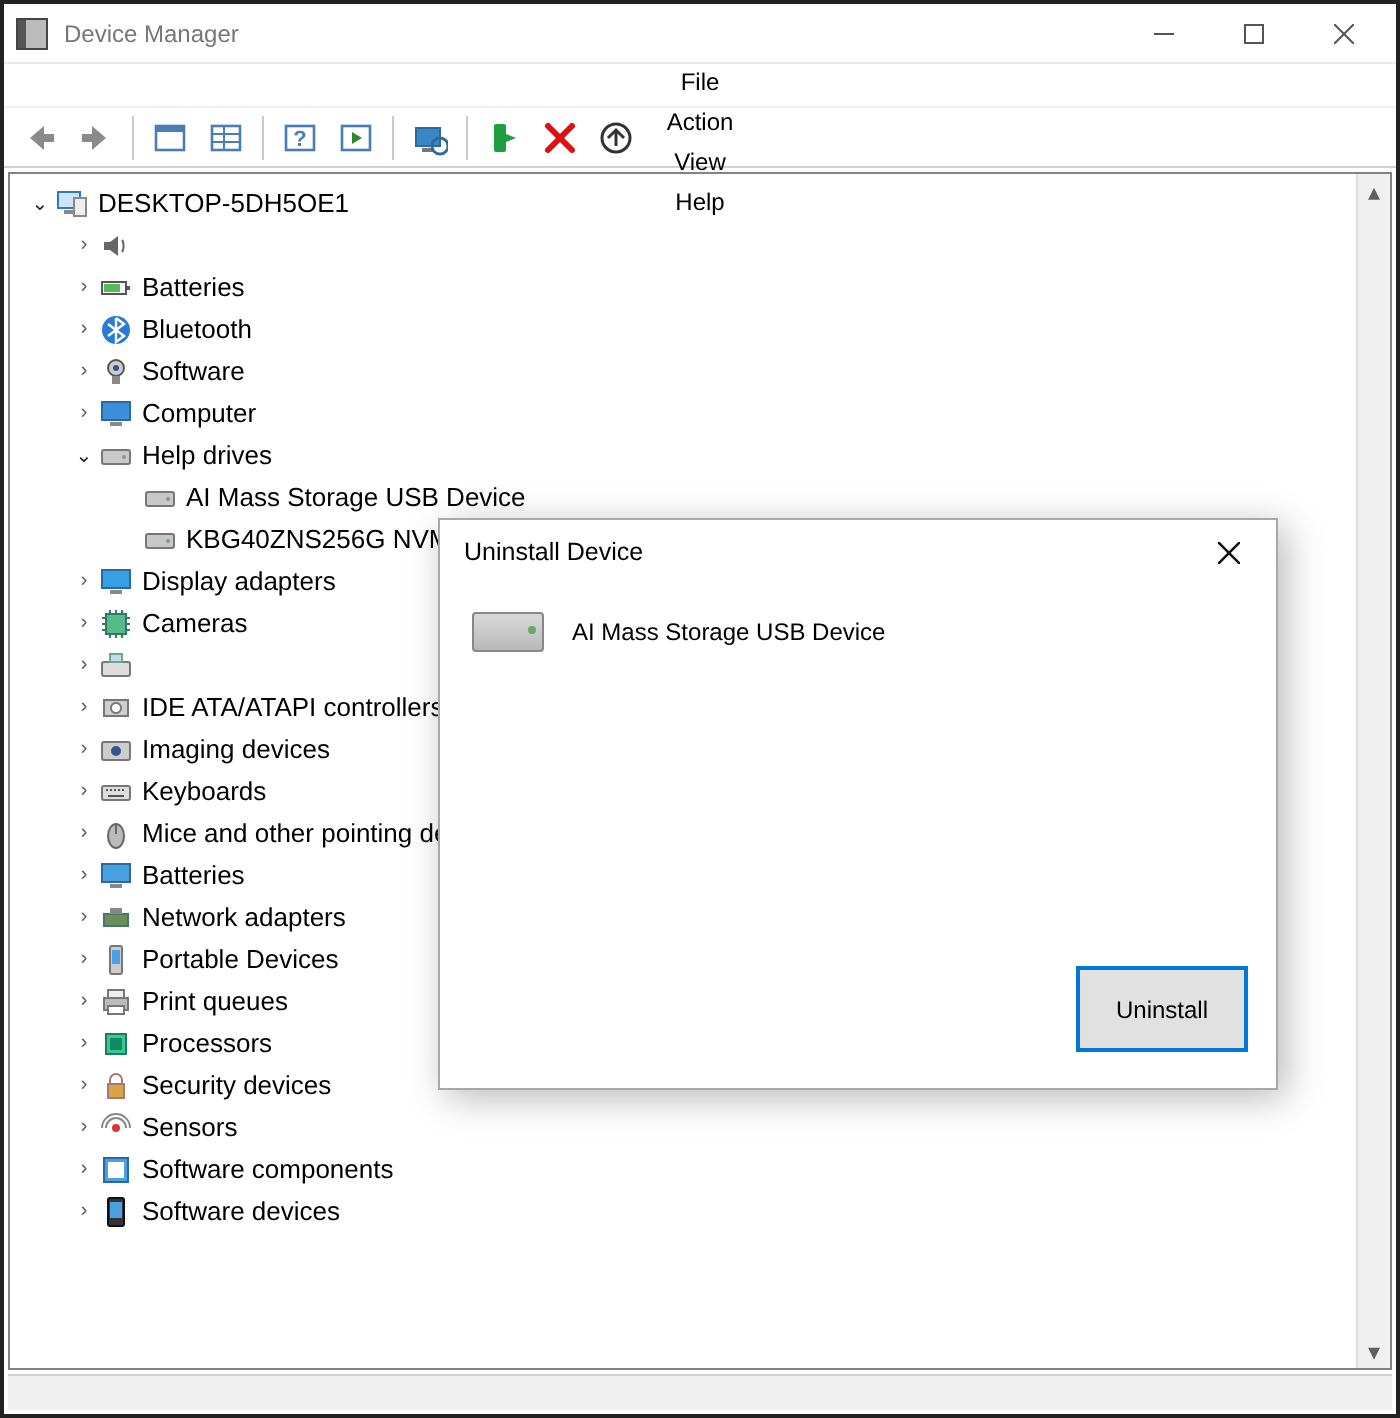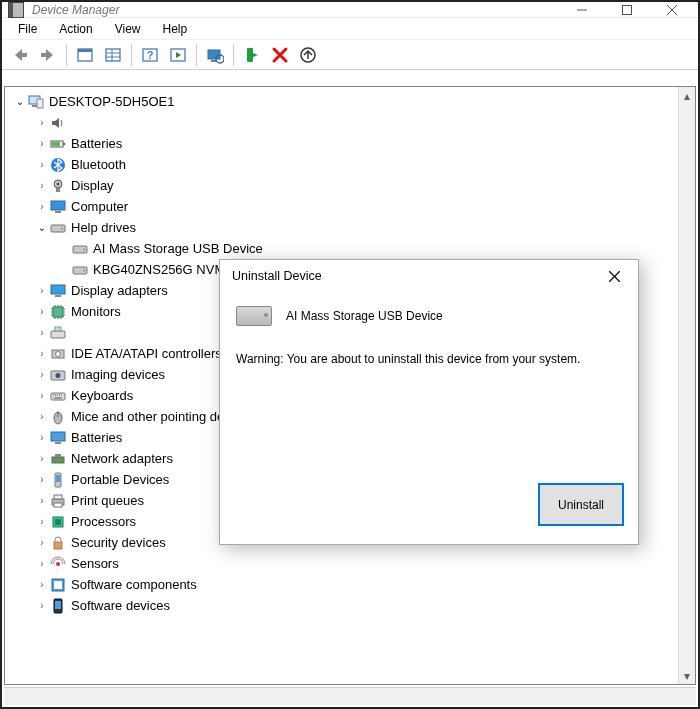--- a/index.html
+++ b/index.html
@@ -9,27 +9,26 @@
     font-size: 12px;
     background: #fff;
     width: 700px;
     height: 709px;
     overflow: hidden;
     border: 2px solid #222;
     position: relative;
   }
   
   .titlebar {
-    height: 16px;
+    height: 30px;
     display: flex;
     align-items: center;
     padding: 0 4px 0 6px;
     color: #777;
     border-bottom: 1px solid #eaeaea;
-    font-style: italic;
   }
   .titlebar .appicon {
     width: 16px; height: 16px;
     margin-right: 8px;
     display: inline-block;
     background:
       linear-gradient(#555,#555) left/4px 100% no-repeat,
       linear-gradient(#bbb,#bbb) 4px 0/12px 100% no-repeat;
     border: 1px solid #444;
   }
@@ -44,20 +43,21 @@
 
   
   .menubar {
     height: 22px;
     display: flex;
     align-items: center;
     padding: 0 6px;
     gap: 2px;
     font-size: 12px;
     border-bottom: 1px solid #f0f0f0;
+    flex-direction: column;
   }
   .menuitem { padding: 2px 10px; }
 
   
   .toolbar {
     height: 30px;
     display: flex;
     align-items: center;
     gap: 0;
     padding: 0 4px;
@@ -340,21 +340,21 @@
 
     <div class="row ind2">
       <span class="chev">›</span>
       <span class="ic">
           <svg width="16" height="16" viewBox="0 0 16 16">
             <circle cx="8" cy="6" r="4" fill="#ccc" stroke="#555"></circle>
             <circle cx="8" cy="6" r="1.5" fill="#358"></circle>
             <rect x="6" y="10" width="4" height="4" fill="#888"></rect>
           </svg>
         </span>
-      <span>Display</span>
+      <span>Software</span>
     </div>
 
     <div class="row ind2">
       <span class="chev">›</span>
       <span class="ic">
           <svg width="16" height="16" viewBox="0 0 16 16">
             <rect x="1" y="2" width="14" height="9" fill="#3d8edb" stroke="#2a6aa0"></rect>
             <rect x="5" y="12" width="6" height="2" fill="#888"></rect>
           </svg>
         </span>
@@ -406,21 +406,21 @@
     </div>
 
     <div class="row ind2">
       <span class="chev">›</span>
       <span class="ic">
           <svg width="16" height="16" viewBox="0 0 16 16">
             <rect x="3" y="3" width="10" height="10" fill="#5b8" stroke="#376"></rect>
             <path d="M3 5h-2M3 8h-2M3 11h-2M13 5h2M13 8h2M13 11h2M5 3v-2M8 3v-2M11 3v-2M5 13v2M8 13v2M11 13v2" stroke="#376"></path>
           </svg>
         </span>
-      <span>Monitors</span>
+      <span>Cameras</span>
     </div>
 
     <div class="row ind2">
       <span class="chev">›</span>
       <span class="ic">
           <svg width="16" height="16" viewBox="0 0 16 16">
             <rect x="1" y="6" width="14" height="7" rx="1" fill="#ddd" stroke="#777"></rect>
             <rect x="5" y="2" width="6" height="4" fill="#c8d8e8" stroke="#6a8"></rect>
           </svg>
         </span>
@@ -589,20 +589,19 @@
       <svg viewBox="0 0 11 11">
           <path d="M0 0L11 11M11 0L0 11"></path>
         </svg>
     </div>
   </div>
   <div class="dlg-body">
     <div class="dlg-dev">
       <div class="hdd"></div>
       <span>AI Mass Storage USB Device</span>
     </div>
-    <div class="dlg-warn">Warning: You are about to uninstall this device from your system.</div>
   </div>
   <div class="dlg-btns">
     <div class="btn primary">Uninstall</div>
   </div>
 </div>
 
 <div class="hl hl1"></div>
 
 </body></html>

